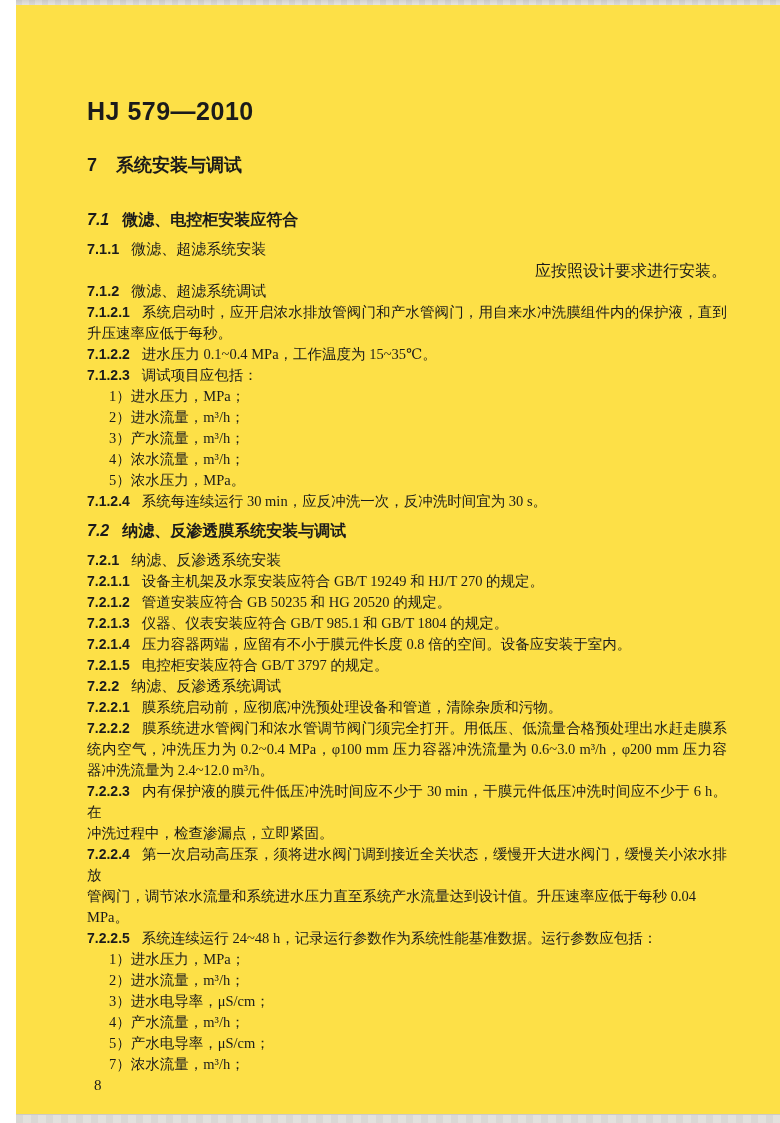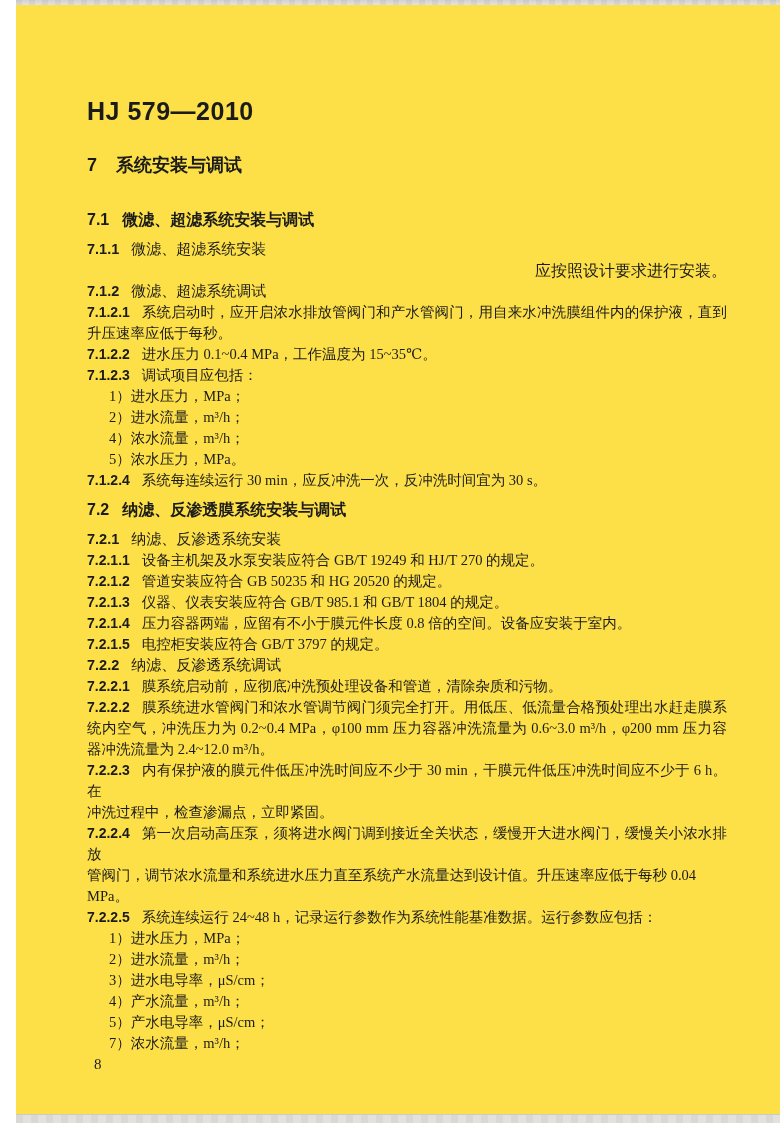--- a/index.html
+++ b/index.html
@@ -43,21 +43,21 @@
     font-family:"Liberation Sans","DejaVu Sans",sans-serif;
     font-weight:700; font-size:18px; line-height:24px; margin-bottom:32px;
   }
   .h1 .num { margin-right:19px; }
 
   .h2 {
     font-family:"Liberation Sans","DejaVu Sans",sans-serif;
     font-weight:700; font-size:16px; line-height:22px;
     margin-top:8px; margin-bottom:8px;
   }
-  .h2 .num { margin-right:13px; }
+  .h2 .num { margin-right:13px;font-style:italic; }
 
   .h3 { font-size:15px; line-height:21px; }
   .h3 .num {
     font-family:"Liberation Sans","DejaVu Sans",sans-serif;
     font-weight:700; font-size:14.5px; margin-right:12px;
   }
 
   .para { font-size:14.5px; }
   .pline { font-size:14.5px; line-height:21px; }
   .pline .num {
@@ -74,36 +74,37 @@
 </head>
 <body>
 
 <div class="page">
   <div class="scan-edge-top"></div>
 
   <div class="content">
     <div class="doc-code">HJ 579—2010</div>
     <div id="doc-blocks">
         <div class="h1"><span class="num">7</span><span class="htext">系统安装与调试</span></div>
-        <div class="h2"><span class="num">7.1</span><span class="htext">微滤、超滤系统安装与调试</span></div>
+        <div class="h2"><span class="num">7.1</span><span class="htext">微滤、电控柜安装应符合</span></div>
         <div class="h3"><span class="num">7.1.1</span><span class="htext">微滤、超滤系统安装</span></div>
         <div class="indent">应按照设计要求进行安装。</div>
         <div class="h3"><span class="num">7.1.2</span><span class="htext">微滤、超滤系统调试</span></div>
         <div class="para">
           <div class="pline jline"><span class="num">7.1.2.1</span><span>系统启动时，应开启浓水排放管阀门和产水管阀门，用自来水冲洗膜组件内的保护液，直到</span></div>
           <div class="pline">升压速率应低于每秒。</div>
         </div>
         <div class="para">
           <div class="pline"><span class="num">7.1.2.2</span><span>进水压力 0.1~0.4 MPa，工作温度为 15~35℃。</span></div>
         </div>
         <div class="para">
           <div class="pline"><span class="num">7.1.2.3</span><span>调试项目应包括：</span></div>
         </div>
         <div class="li">1）进水压力，MPa；</div>
         <div class="li">2）进水流量，m³/h；</div>
+        <div class="li">3）产水流量，m³/h；</div>
         <div class="li">4）浓水流量，m³/h；</div>
         <div class="li">5）浓水压力，MPa。</div>
         <div class="para">
           <div class="pline"><span class="num">7.1.2.4</span><span>系统每连续运行 30 min，应反冲洗一次，反冲洗时间宜为 30 s。</span></div>
         </div>
         <div class="h2"><span class="num">7.2</span><span class="htext">纳滤、反渗透膜系统安装与调试</span></div>
         <div class="h3"><span class="num">7.2.1</span><span class="htext">纳滤、反渗透系统安装</span></div>
         <div class="para">
           <div class="pline"><span class="num">7.2.1.1</span><span>设备主机架及水泵安装应符合 GB/T 19249 和 HJ/T 270 的规定。</span></div>
         </div>

